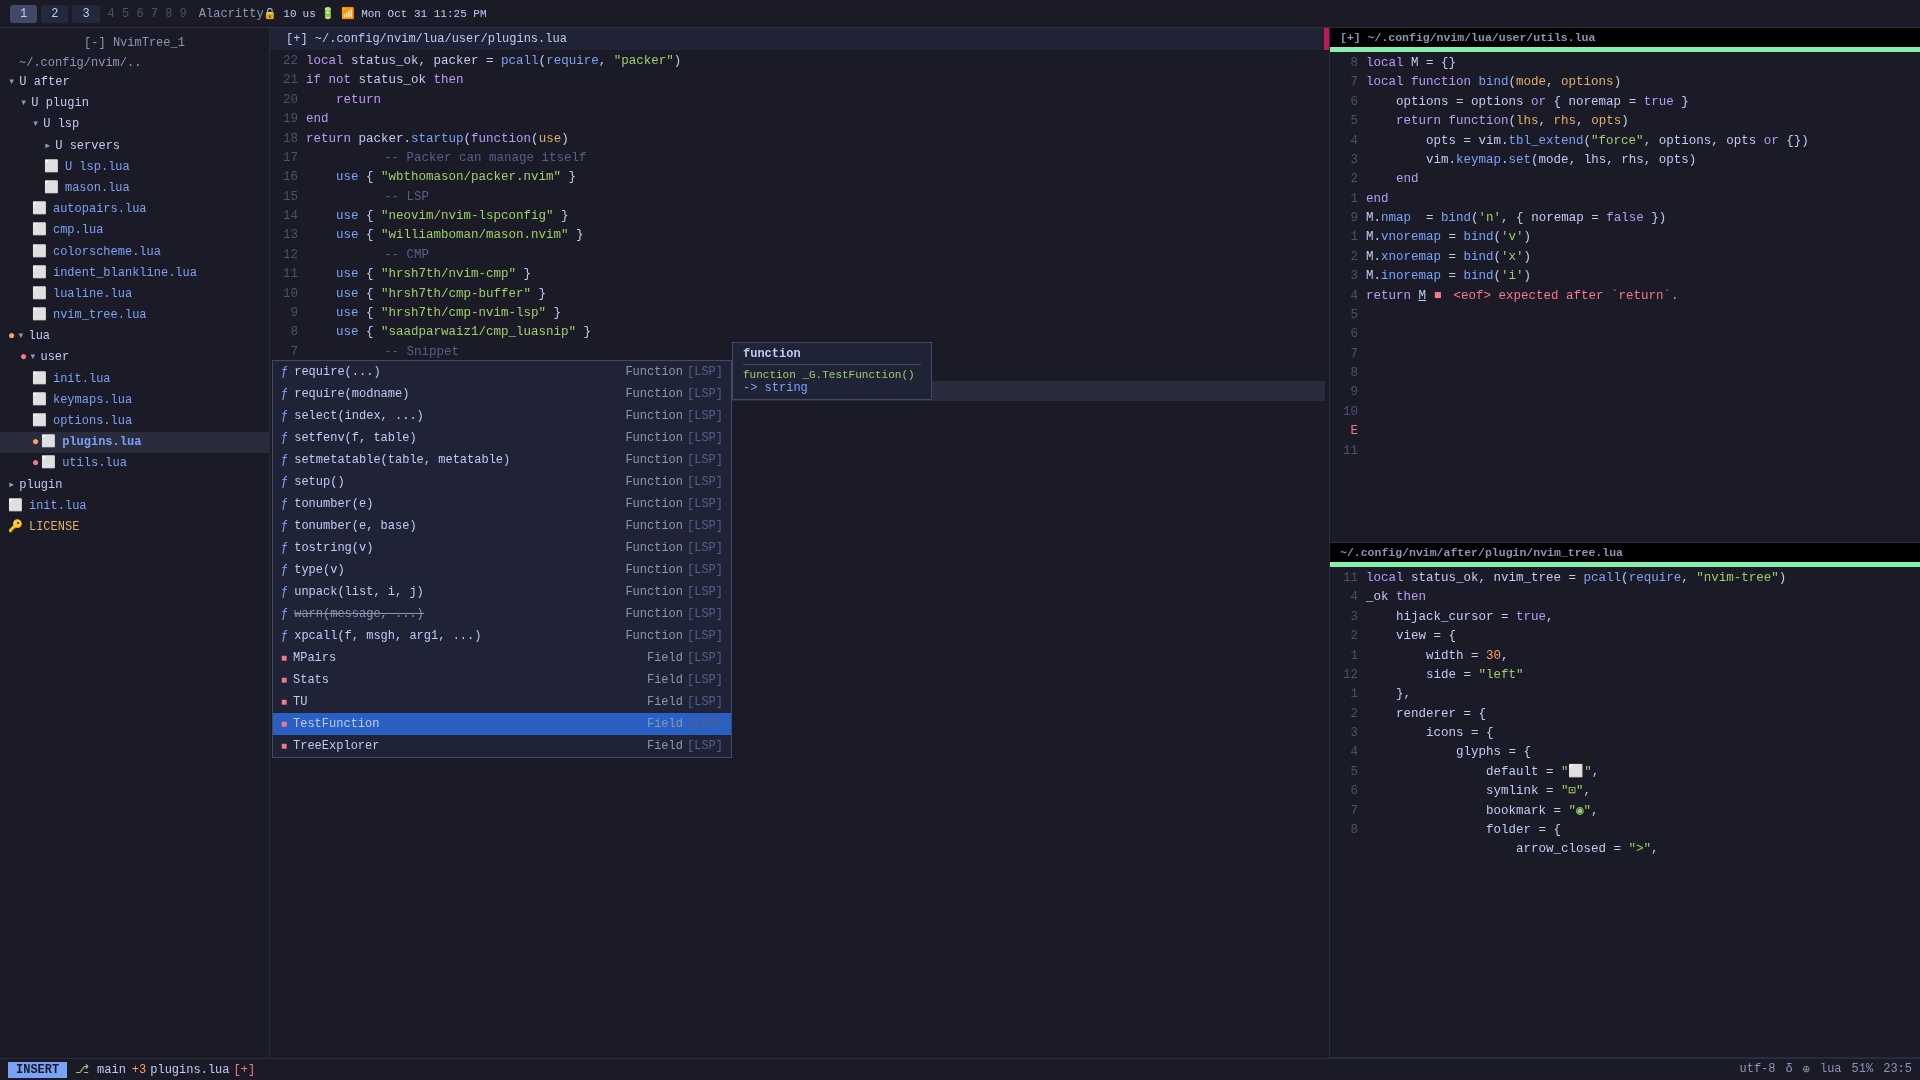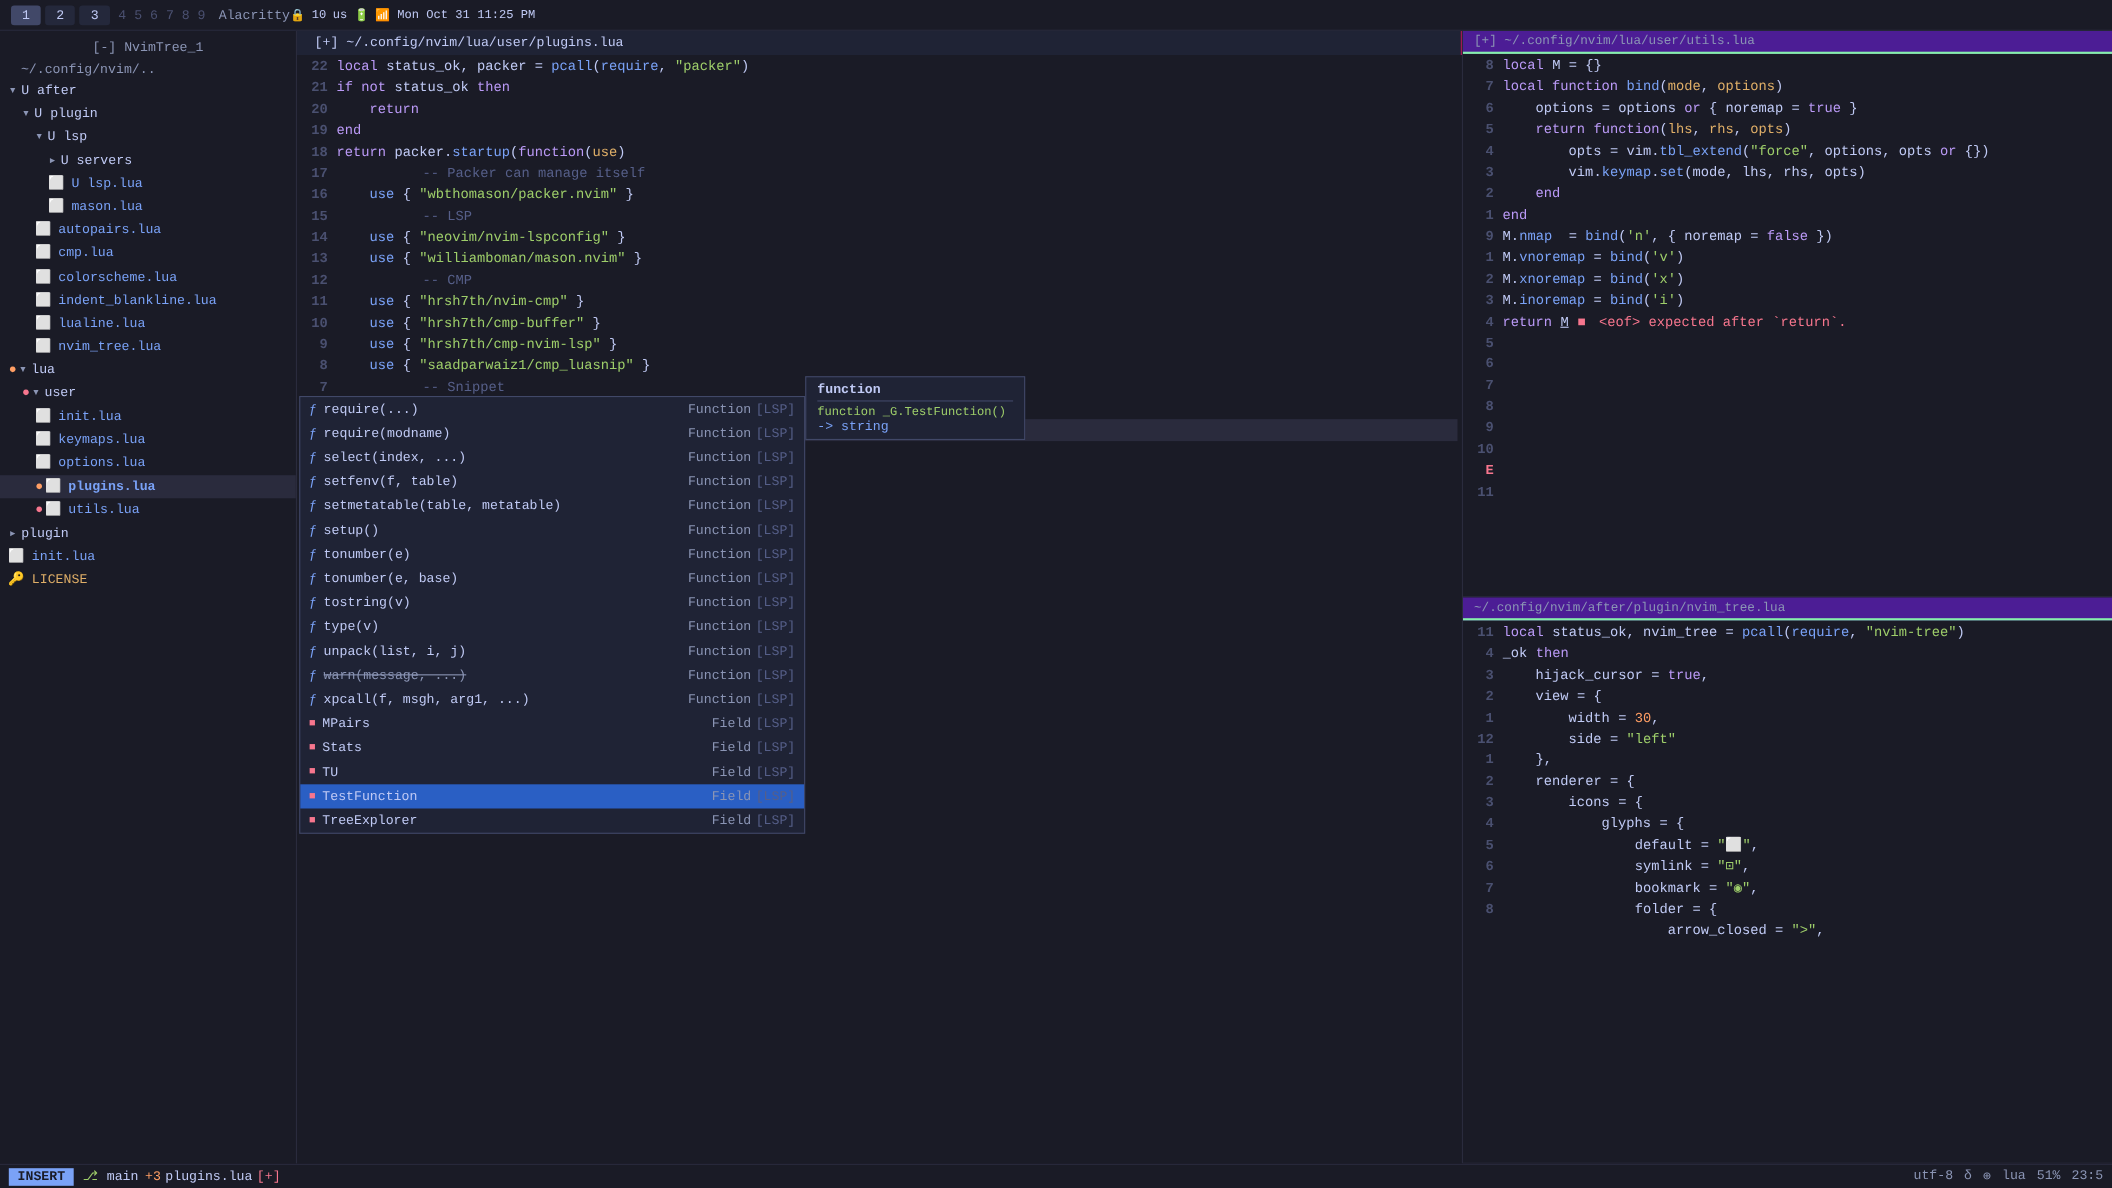--- a/index.html
+++ b/index.html
@@ -88,21 +88,21 @@
     .editors {
       flex: 1;
       display: flex;
       flex-direction: column;
       overflow: hidden;
     }
     .editor-tab {
       color: #8b95b5;
       font-size: 12px;
       padding: 4px 16px;
-      border-right: 1px solid #be185d;
+      border-right: 5px solid #be185d;
       white-space: nowrap;
     }
     .editor-tab.active { color: #c0caf5; background: #1f2335; }
     .editors-main {
       flex: 1;
       display: flex;
       overflow: hidden;
     }
     .editor-pane {
       flex: 1;
@@ -124,21 +124,21 @@
     }
     .line-numbers {
       color: #4a5070;
       text-align: right;
       padding: 0 8px 0 4px;
       min-width: 36px;
       flex-shrink: 0;
       user-select: none;
       padding-top: 2px;
     }
-    .line-numbers div { line-height: 1.55; font-weight: bold; }
+    .line-numbers div { line-height: 1.55; }
     .code-lines {
       flex: 1;
       overflow: hidden;
       padding-top: 2px;
       padding-right: 4px;
     }
     .code-line { white-space: pre; line-height: 1.55; }
     .kw { color: #bb9af7; }
     .fn { color: #7aa2f7; }
     .str { color: #9ece6a; }
@@ -202,23 +202,24 @@
       flex: 1;
       display: flex;
       flex-direction: column;
       border-bottom: 1px solid #2a2b3d;
       overflow: hidden;
     }
     .panel-tab {
       color: #8b95b5;
       font-size: 11.5px;
       padding: 3px 10px;
-      border-bottom: 2px solid #86efac;
-      background: #4c1d95;
+      border-bottom: 5px solid #86efac;
+      background: #000000;
       flex-shrink: 0;
+      font-weight: bold;
     }
     .panel-content {
       flex: 1;
       overflow: hidden;
     }
     
     .statusbar {
       height: 22px;
       background: #1a1b26;
       border-top: 1px solid #2a2b3d;

